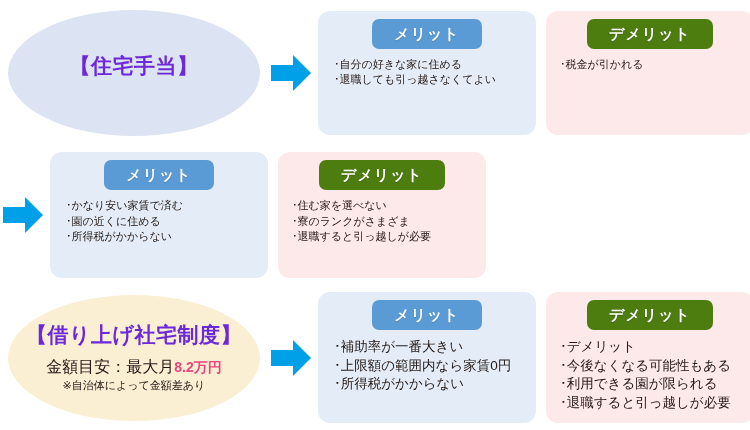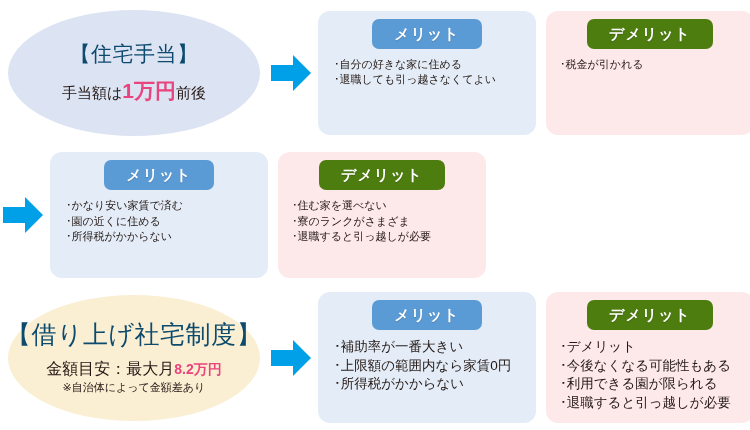--- a/index.html
+++ b/index.html
@@ -50,22 +50,22 @@
     height: 126px;
     border-radius: 50%;
     display: flex;
     flex-direction: column;
     align-items: center;
     justify-content: center;
     box-sizing: border-box;
     padding: 0 6px;
   }
   .ellipse-title {
-    font-weight: normal;
-    color: #0c4a6e;
+    font-weight: bold;
+    color: #6d28d9;
     letter-spacing: 0.5px;
     white-space: nowrap;
     line-height: 1.1;
   }
   .ellipse-sub {
     color: #231815;
     white-space: nowrap;
     line-height: 1.2;
   }
   .ellipse-sub .hl {
@@ -80,21 +80,21 @@
 
   
   .e1 .ellipse-title { font-size: 21px; margin-bottom: 13px; }
   .e1 .ellipse-sub   { font-size: 15px; }
   .e1 .ellipse-sub .hl { font-size: 21px; }
 
   .e2 .ellipse-title { font-size: 21px; margin-bottom: 13px; }
   .e2 .ellipse-sub   { font-size: 15px; }
   .e2 .ellipse-sub .hl { font-size: 21px; }
 
-  .e3 .ellipse-title { font-size: 25px; margin-bottom: 11px; }
+  .e3 .ellipse-title { font-size: 21px; margin-bottom: 11px; }
   .e3 .ellipse-sub   { font-size: 16px; }
   .e3 .ellipse-sub .hl { font-size: 14px; }
   .e3 .ellipse-note  { font-size: 11px; margin-top: 3px; }
 
   
   .arrow-wrap {
     position: relative;
     flex: 0 0 46px;
     height: 100%;
     display: flex;
@@ -166,21 +166,20 @@
 </head>
 <body>
 
 <div class="chart">
 
   <div class="row row-1 r1">
 
     <div class="ellipse-wrap">
       <div class="ellipse e1" style="background:#dce3f2;">
         <div class="ellipse-title">【住宅手当】</div>
-        <div class="ellipse-sub"><span>手当額は</span><span class="hl">1万円</span><span>前後</span></div>
       </div>
     </div>
 
     <div class="arrow-wrap">
       <svg class="arrow" viewBox="0 0 44 44">
         <polygon points="2,14 24,14 24,4 42,22 24,40 24,30 2,30" fill="#00a0e9"></polygon>
       </svg>
     </div>
 
     <div class="panel panel-merit">

